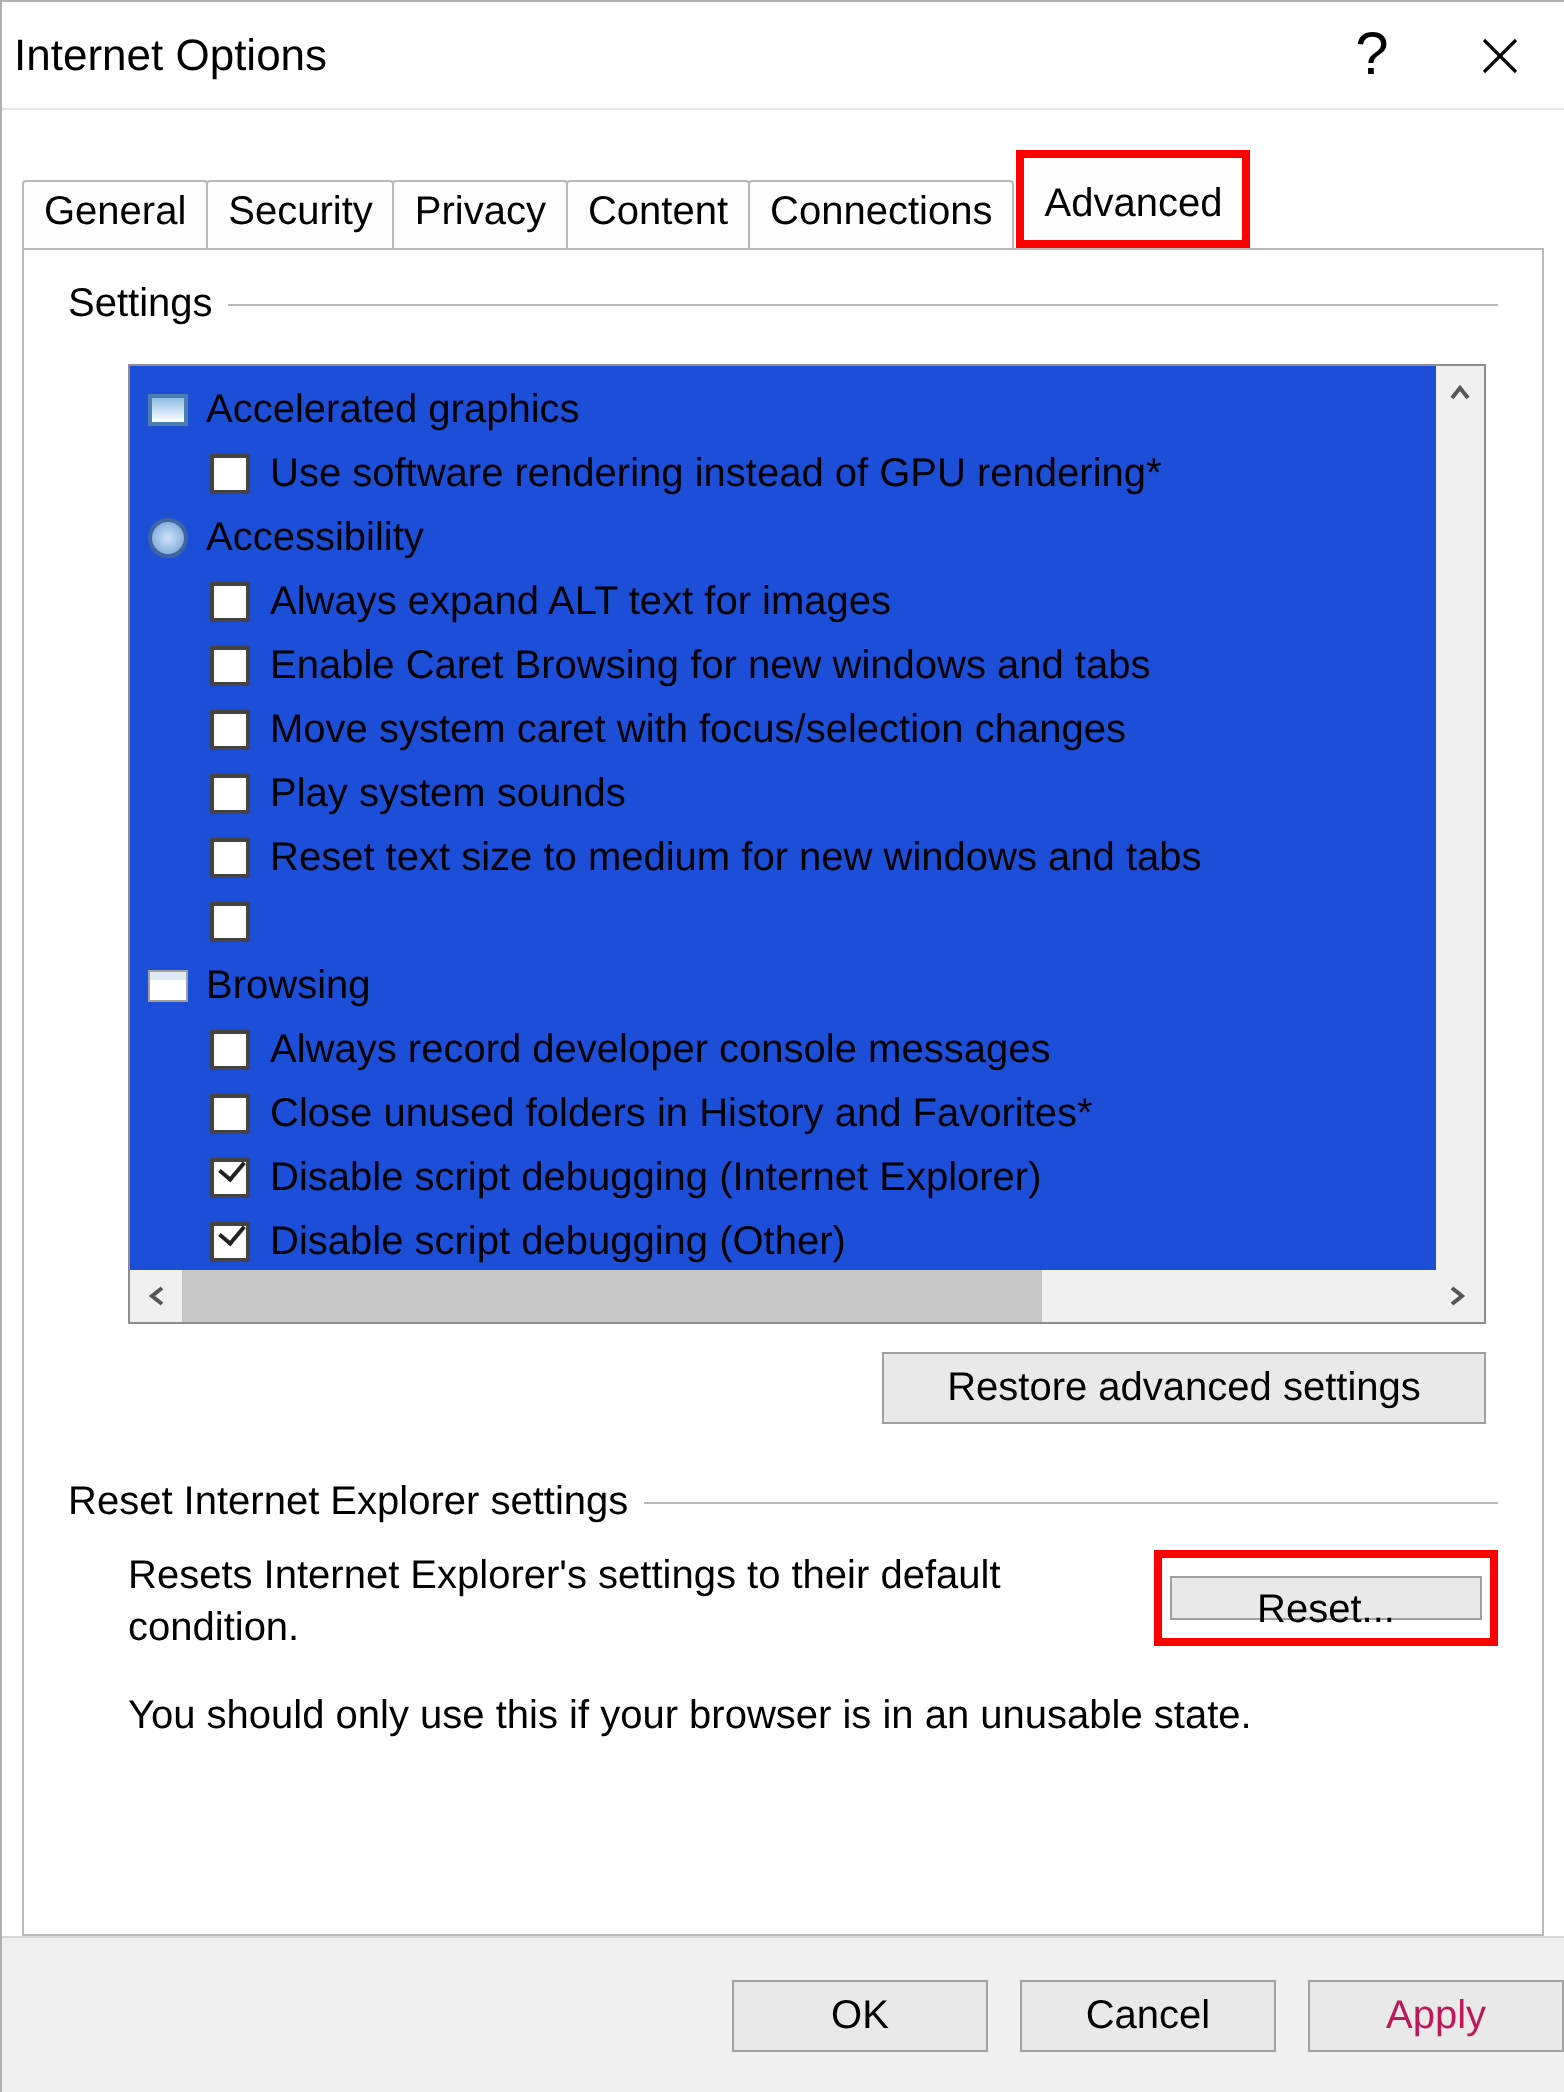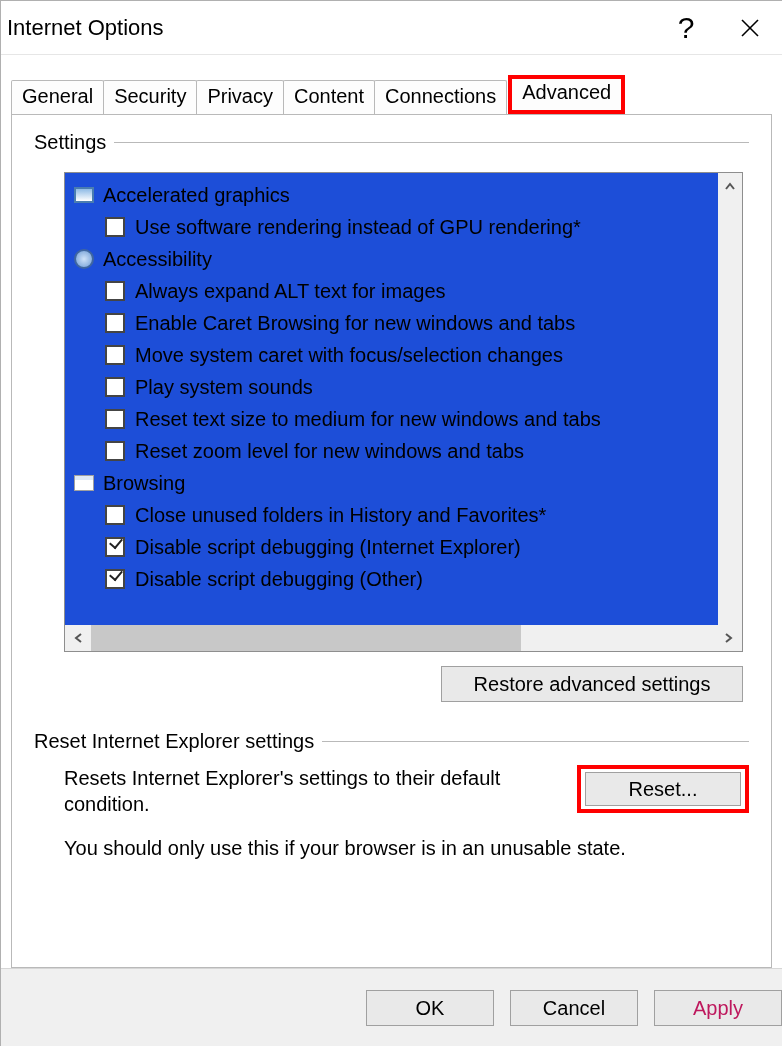--- a/index.html
+++ b/index.html
@@ -70,21 +70,21 @@
     border-top-right-radius: 2px;
     padding: 4px 10px 6px 10px;
     background: #fdfdfd;
     margin-right: -1px;
     font-size: 20px;
     position: relative;
   }
   .tab.highlight {
     border: 4px solid #f00;
     border-radius: 0;
-    padding: 2px 10px 6px 10px;
+    padding: 12px 10px 6px 10px;
     margin-left: 2px;
   }
   .tabbase {
     height: 1px;
     background: #b9b9b9;
     margin: 0 10px;
   }
 
   
   .content {
@@ -226,21 +226,21 @@
     padding-left: 30px;
     gap: 20px;
   }
   .reset-body .desc {
     flex:1;
     font-size: 20px;
     line-height: 1.3;
   }
   .reset-btn {
     width: 156px;
-    height: 34px;
+    height: 22px;
     line-height: 32px;
     background: #e9e9e9;
   }
   .reset-btn-wrap {
     border: 4px solid #f00;
     padding: 2px;
     width: 172px;
     height: 48px;
     display:flex; align-items:center; justify-content:center;
   }
@@ -336,28 +336,31 @@
             <div class="opt-row">
               <div class="chk"></div>
               <div class="txt">Play system sounds</div>
             </div>
             <div class="opt-row">
               <div class="chk"></div>
               <div class="txt">Reset text size to medium for new windows and tabs</div>
             </div>
             <div class="opt-row">
               <div class="chk"></div>
-              <div class="txt">Reset zoom level for new windows and tabs</div>
             </div>
 
             <div class="cat-row">
               <div class="icon-box">
                   <div class="ic-browse"></div>
                 </div>
               <div class="txt">Browsing</div>
+            </div>
+            <div class="opt-row">
+              <div class="chk"></div>
+              <div class="txt">Always record developer console messages</div>
             </div>
             <div class="opt-row">
               <div class="chk"></div>
               <div class="txt">Close unused folders in History and Favorites*</div>
             </div>
             <div class="opt-row">
               <div class="chk checked"></div>
               <div class="txt">Disable script debugging (Internet Explorer)</div>
             </div>
             <div class="opt-row">

